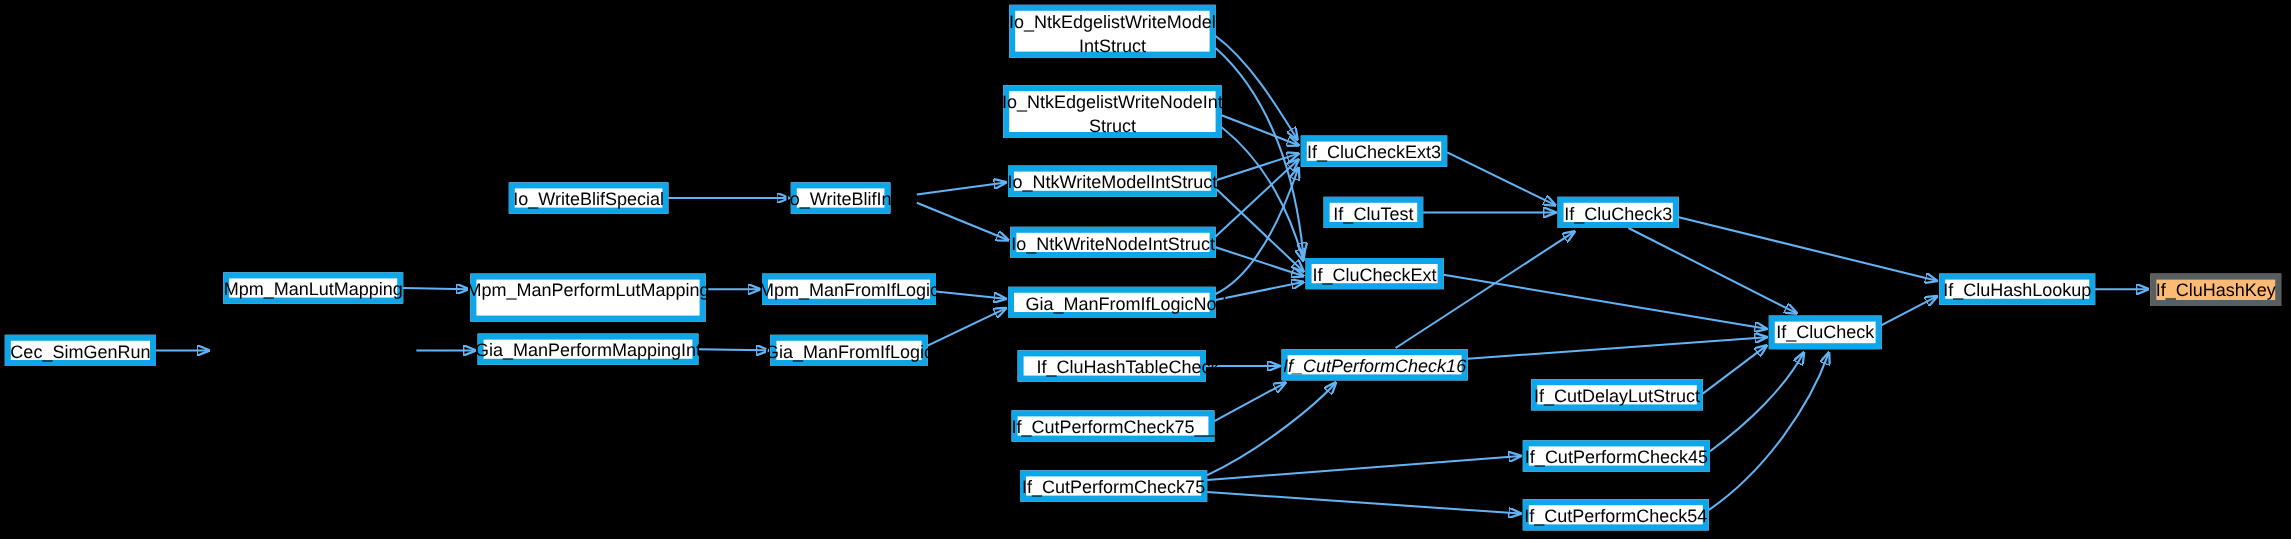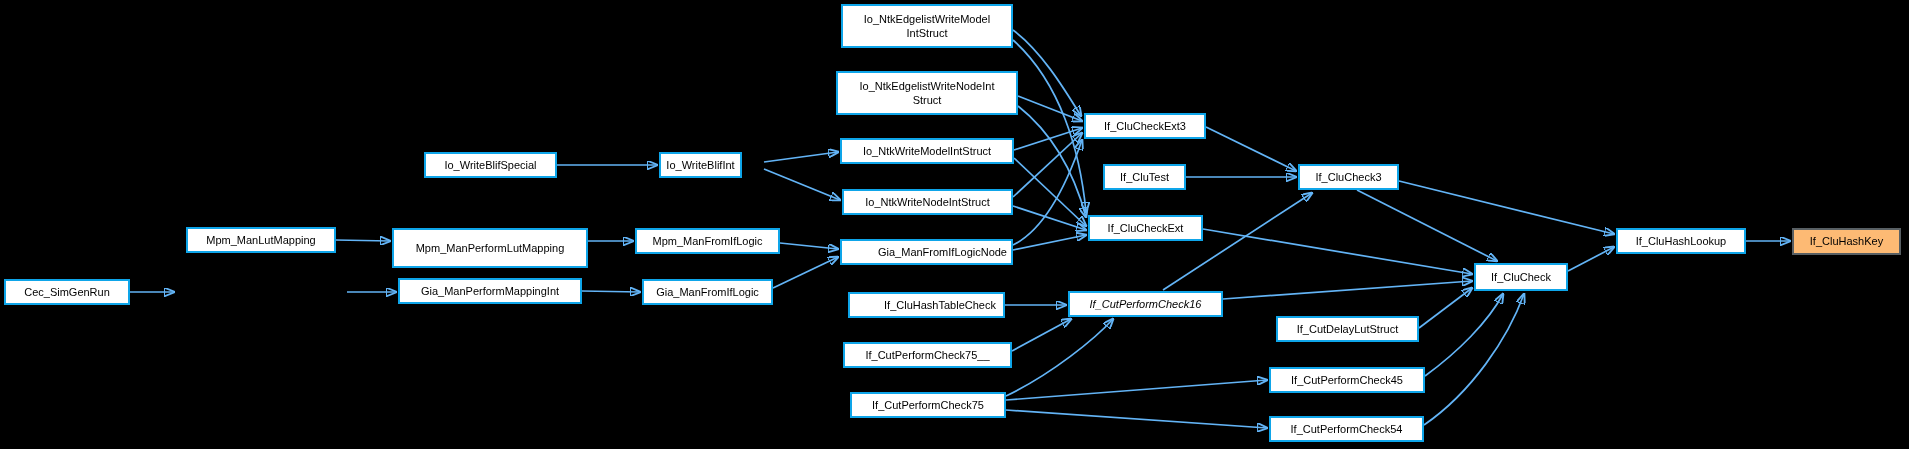--- a/index.html
+++ b/index.html
@@ -1,22 +1,22 @@
 <!DOCTYPE html>
 <html><head>
 <meta charset="utf-8">
 <style>
   html,body{margin:0;padding:0;background:#000;}
   .canvas{position:relative;width:1909px;height:449px;background:#000;overflow:hidden;
           font-family:"Liberation Sans",sans-serif;}
   .edges{position:absolute;left:0;top:0;z-index:1;}
   .edges path{stroke:#63b4f6;stroke-width:1.7;fill:none;}
-  .node{position:absolute;box-sizing:border-box;background:#fff;border:2px solid #0ea5e9;
-        color:#000;font-size:11px;line-height:1.3;display:flex;flex-direction:column;
-        align-items:center;justify-content:center;text-align:center;white-space:nowrap;
+  .node{position:absolute;box-sizing:border-box;background:#fff;border:5px solid #0ea5e9;
+        color:#000;font-size:15px;line-height:1.3;display:flex;flex-direction:column;
+        align-items:center;justify-content:space-between;text-align:center;white-space:nowrap;
         z-index:2;cursor:pointer;}
   .node span{display:block;}
   .node.hl{background:#fdba74;border-color:#585f63;cursor:default;}
 </style>
 </head>
 <body>
 
 <div class="canvas">
 
   <svg class="edges" width="1909" height="449" viewBox="0 0 1909 449">

